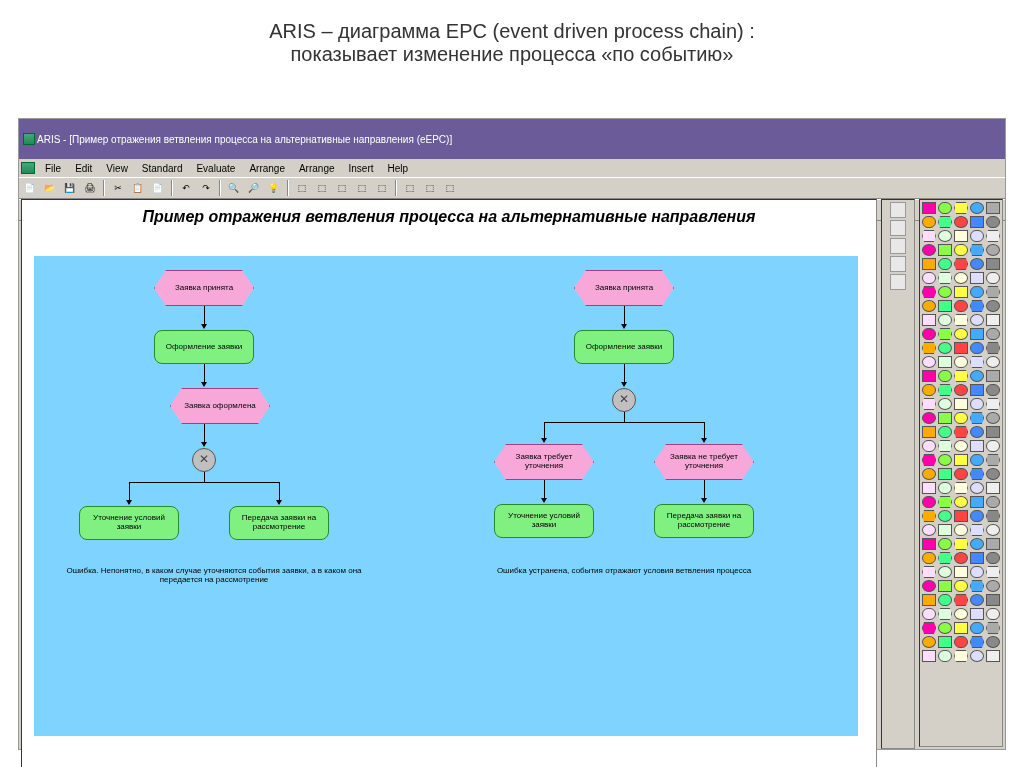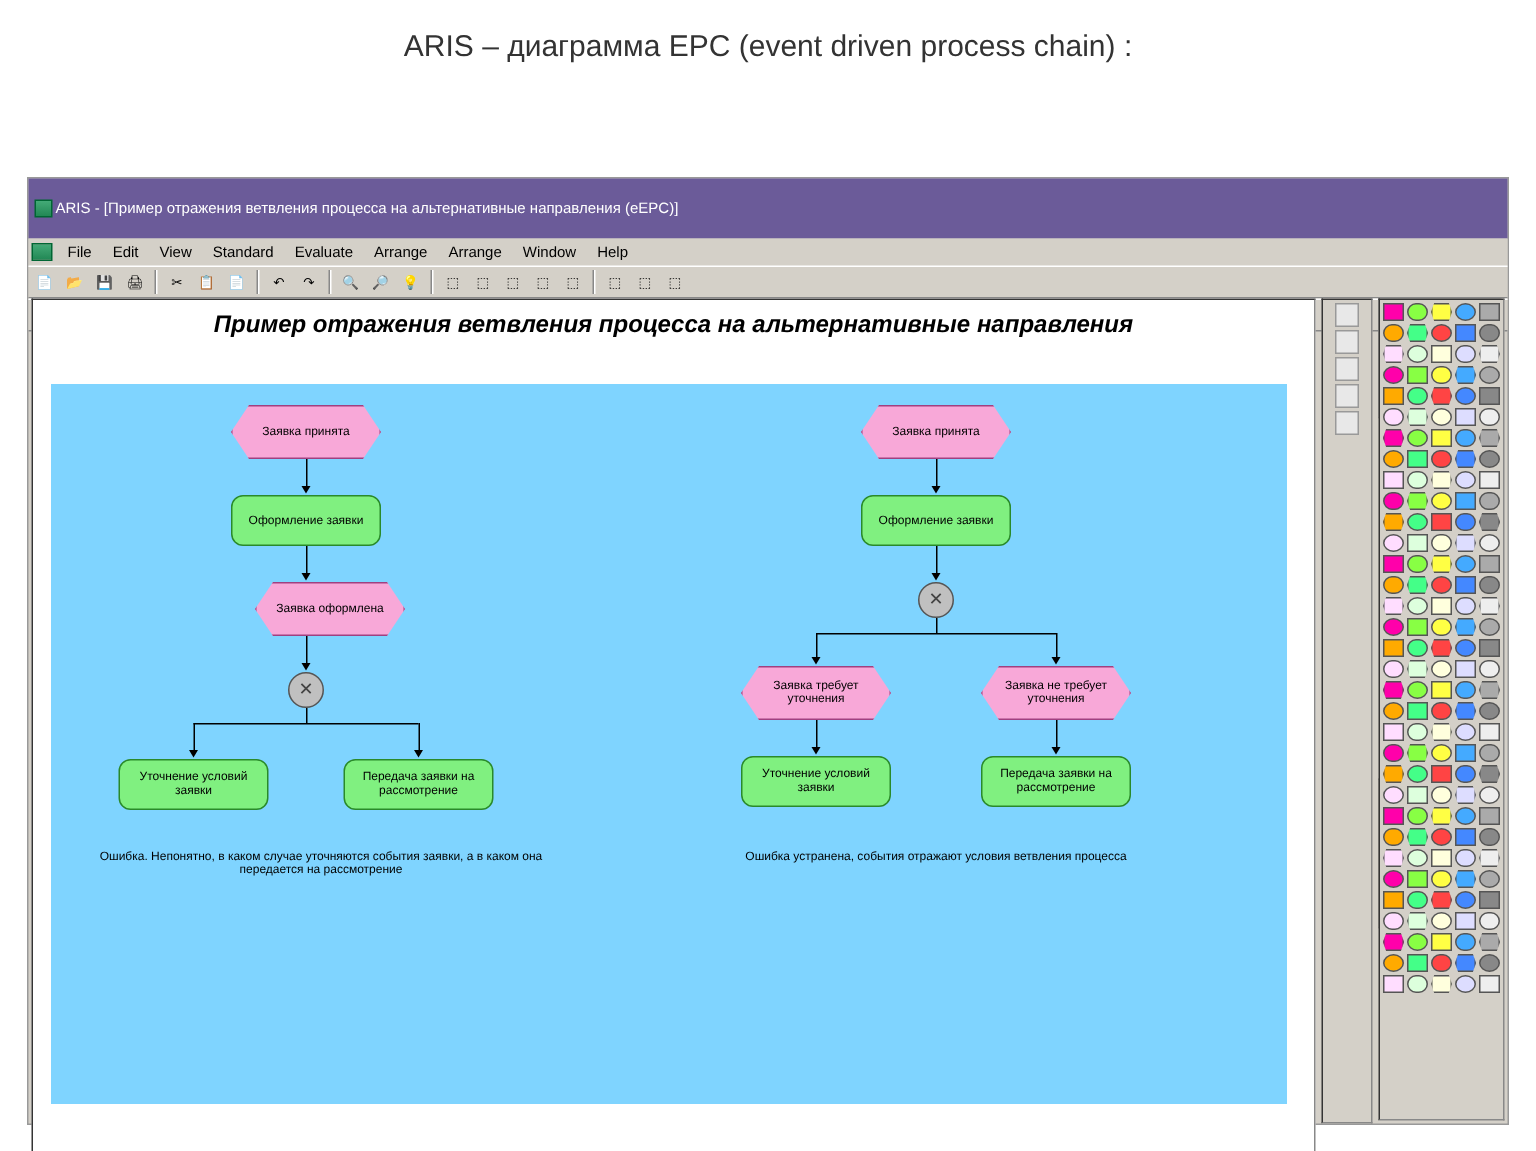--- a/index.html
+++ b/index.html
@@ -36,37 +36,38 @@
   .pal-item { width: 14px; height: 12px; border: 1px solid #555; }
   .occur-panel { position: absolute; top: 400px; left: 900px; width: 82px; height: 100px; background: #d4d0c8; border: 1px inset #888; font-size: 8px; }
   .occur-panel .hdr { background: #d4d0c8; padding: 1px 2px; border-bottom: 1px solid #888; }
   .occur-panel .body { background: #fff; height: 70px; }
 </style>
 </head>
 <body>
 
 <div class="slide-title">
   <span>ARIS – диаграмма EPC (event driven process chain) :</span><br>
+  <span>показывает изменение процесса «по событию»</span>
 </div>
 
 <div class="app-window">
   <div class="titlebar">
     <span class="mi-icon"></span>
     <span>ARIS - [Пример отражения ветвления процесса на альтернативные направления (eEPC)]</span>
   </div>
   <div class="menubar">
     <span class="mi-icon"></span>
     <span>File</span>
     <span>Edit</span>
     <span>View</span>
     <span>Standard</span>
     <span>Evaluate</span>
     <span>Arrange</span>
     <span>Arrange</span>
-    <span>Window</span>
+    <span>Insert</span>
     <span>Help</span>
   </div>
   <div class="toolbar">
     <span class="tbtn">📄</span>
     <span class="tbtn">📂</span>
     <span class="tbtn">💾</span>
     <span class="tbtn">🖨</span>
     <span class="tsep"></span>
     <span class="tbtn">✂</span>
     <span class="tbtn">📋</span>

